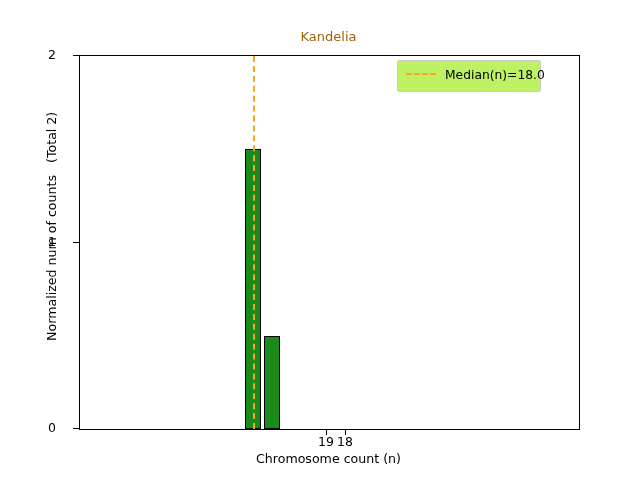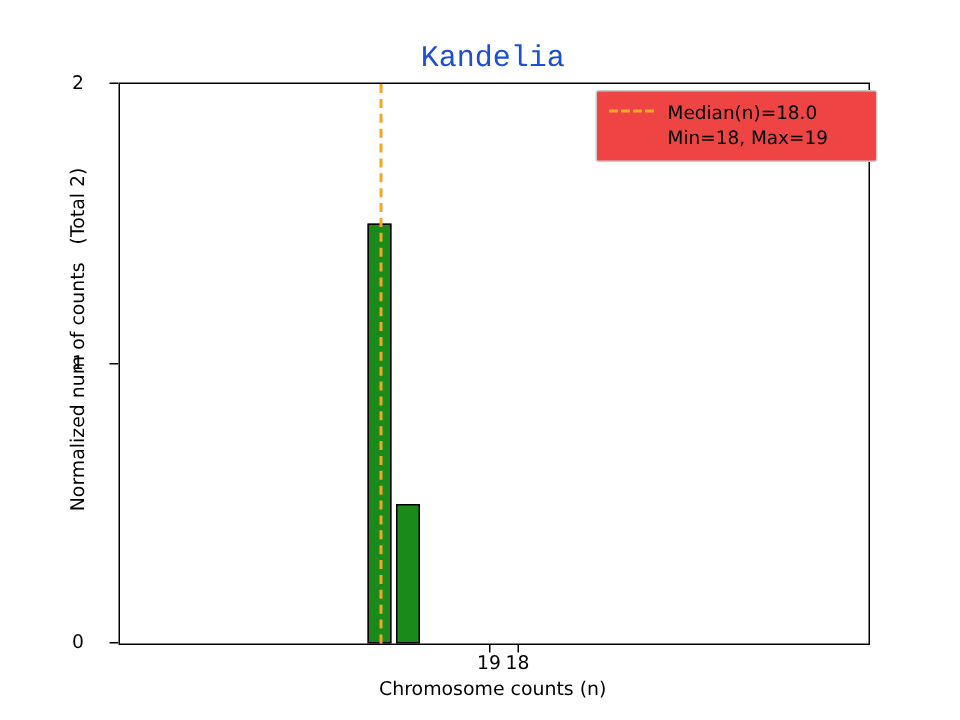--- a/index.html
+++ b/index.html
@@ -21,25 +21,24 @@
     height: 480px;
     background: #ffffff;
   }
   
   #chart-title {
     position: absolute;
     left: 79px;
     top: 30px;
     width: 499px;
     text-align: center;
-    font-size: 20px;
-    color: #1d4ed8;
-    line-height: 1;
-    white-space: nowrap;
-    font-family: Liberation Mono, monospace;
+    font-size: 13px;
+    color: #a16207;
+    line-height: 1;
+    white-space: nowrap;
   }
   
   #plot-area {
     position: absolute;
     left: 79px;
     top: 55px;
     width: 499px;
     height: 373px;
     border: 1.1px solid #000000;
     box-sizing: content-box;
@@ -123,24 +122,24 @@
     font-size: 12.6px;
     color: #000000;
     white-space: nowrap;
     line-height: 1;
   }
   
   #legend {
     position: absolute;
     left: 397px;
     top: 60px;
-    width: 188px;
+    width: 144px;
     box-sizing: border-box;
     border: 1px solid #cccccc;
-    background: #ef4444;
+    background: #bef264;
     border-radius: 2px;
     padding: 6px 8px 7px 8px;
   }
   #legend-row {
     display: flex;
     align-items: flex-start;
   }
   #legend-marker {
     flex: 0 0 auto;
     width: 30px;
@@ -185,33 +184,32 @@
   <div class="ytick-mark" style="top:428px;"></div>
 
   <div id="ylabel">Normalized num of counts   (Total 2)</div>
 
   <div class="xtick-mark" style="left:326px;"></div>
   <div class="xtick-label" style="left:326px;">19</div>
 
   <div class="xtick-mark" style="left:345px;"></div>
   <div class="xtick-label" style="left:345px;">18</div>
 
-  <div id="xlabel">Chromosome counts (n)</div>
+  <div id="xlabel">Chromosome count (n)</div>
 
   <div id="plot-area">
     <div id="plot-inner">
       <div class="bar" id="bar-0" style="left: 164.574px; width: 16.3135px; height: 279.75px; background: rgb(26, 138, 26); border-color: rgb(0, 0, 0);"></div>
       <div class="bar" id="bar-1" style="left: 183.766px; width: 16.3135px; height: 93.25px; background: rgb(26, 138, 26); border-color: rgb(0, 0, 0);"></div>
       <div id="median-line" style="left: 172.731px; border-left-color: rgb(245, 166, 35);"></div>
     </div>
   </div>
 
   <div id="legend">
     <div id="legend-row">
       <span id="legend-marker"></span>
       <span id="legend-texts">
         <span class="legend-text">Median(n)=18.0</span>
-        <span class="legend-text">Min=18, Max=19</span>
       </span>
     </div>
   </div>
 
 </div>
 
 </body></html>

